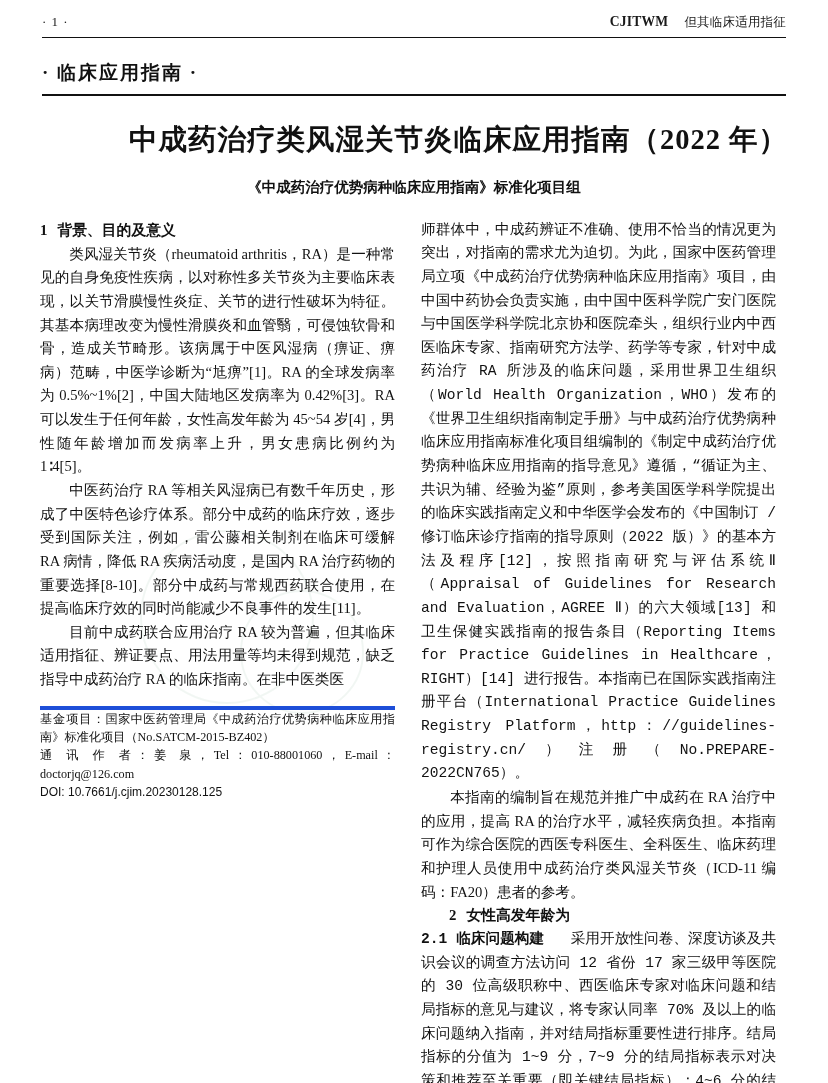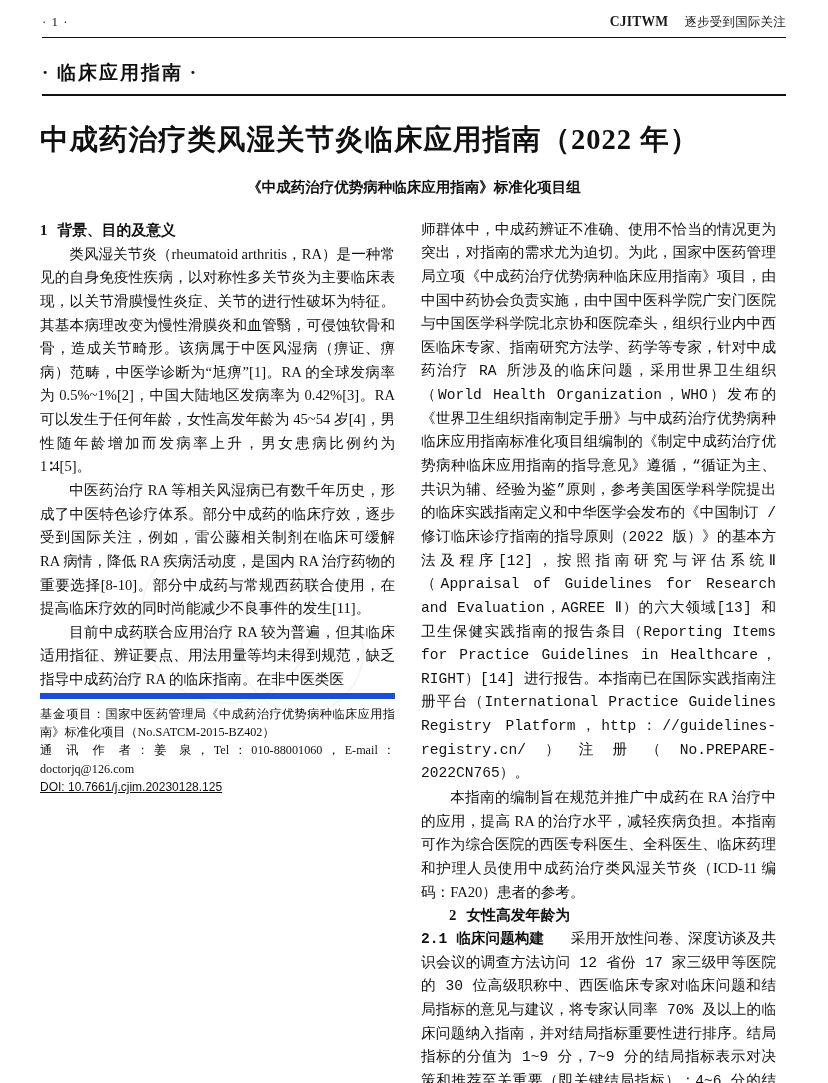--- a/index.html
+++ b/index.html
@@ -58,21 +58,21 @@
     letter-spacing: 2px;
   }
   .rule-under-label {
     margin: 8px 42px 0 42px;
     border-bottom: 2px solid #111;
     height: 0;
   }
   
   .title {
     margin: 26px 40px 0 40px;
-    text-align: left;
+    text-align: right;
     font-size: 28.5px;
     font-weight: bold;
     letter-spacing: 1px;
     line-height: 1.25;
   }
   .byline {
     margin: 20px 40px 0 40px;
     text-align: center;
     font-size: 14.5px;
     font-weight: bold;
@@ -111,39 +111,37 @@
   h3.head.center {
     text-align: left;
     padding-left: 28px;
   }
   .en {
     font-family: "Liberation Sans", sans-serif;
     font-size: 13.6px;
   }
   
   .footnote {
-    margin-top: 1px;
-    border-top: 6px solid #1d4ed8;
-    padding-top: 6px;
+    margin-top: 14px;
+    border-top: 4px solid #1d4ed8;
     font-size: 12.2px;
     line-height: 1.5;
     text-align: justify;
   }
   .footnote p {
     margin: 0;
     text-indent: 0;
   }
   .footnote .label {
     letter-spacing: 0.5px;
   }
   .doi {
     margin-top: 5px;
     font-size: 12px;
     font-family: "Liberation Sans", sans-serif;
-    text-decoration: underline;
   }
   
   .watermark {
     position: absolute;
     left: 120px;
     top: 520px;
     width: 300px;
     height: 220px;
     opacity: 0.06;
     pointer-events: none;
@@ -173,21 +171,21 @@
 <div class="page">
 
   <div class="watermark">
     <div class="ring"></div>
     <div class="ring2"></div>
   </div>
 
   <div class="runhead">
     <div class="folio">· 1 ·</div>
     <div class="journal">
-      <span class="en">CJITWM</span><span>逐步受到国际关注</span>
+      <span class="en">CJITWM</span><span>但其临床适用指征</span>
     </div>
   </div>
   <div class="rule-top"></div>
 
   <div class="section-label">· 临床应用指南 ·</div>
   <div class="rule-under-label"></div>
 
   <h1 class="title">中成药治疗类风湿关节炎临床应用指南（2022 年）</h1>
   <div class="byline">《中成药治疗优势病种临床应用指南》标准化项目组</div>
 

